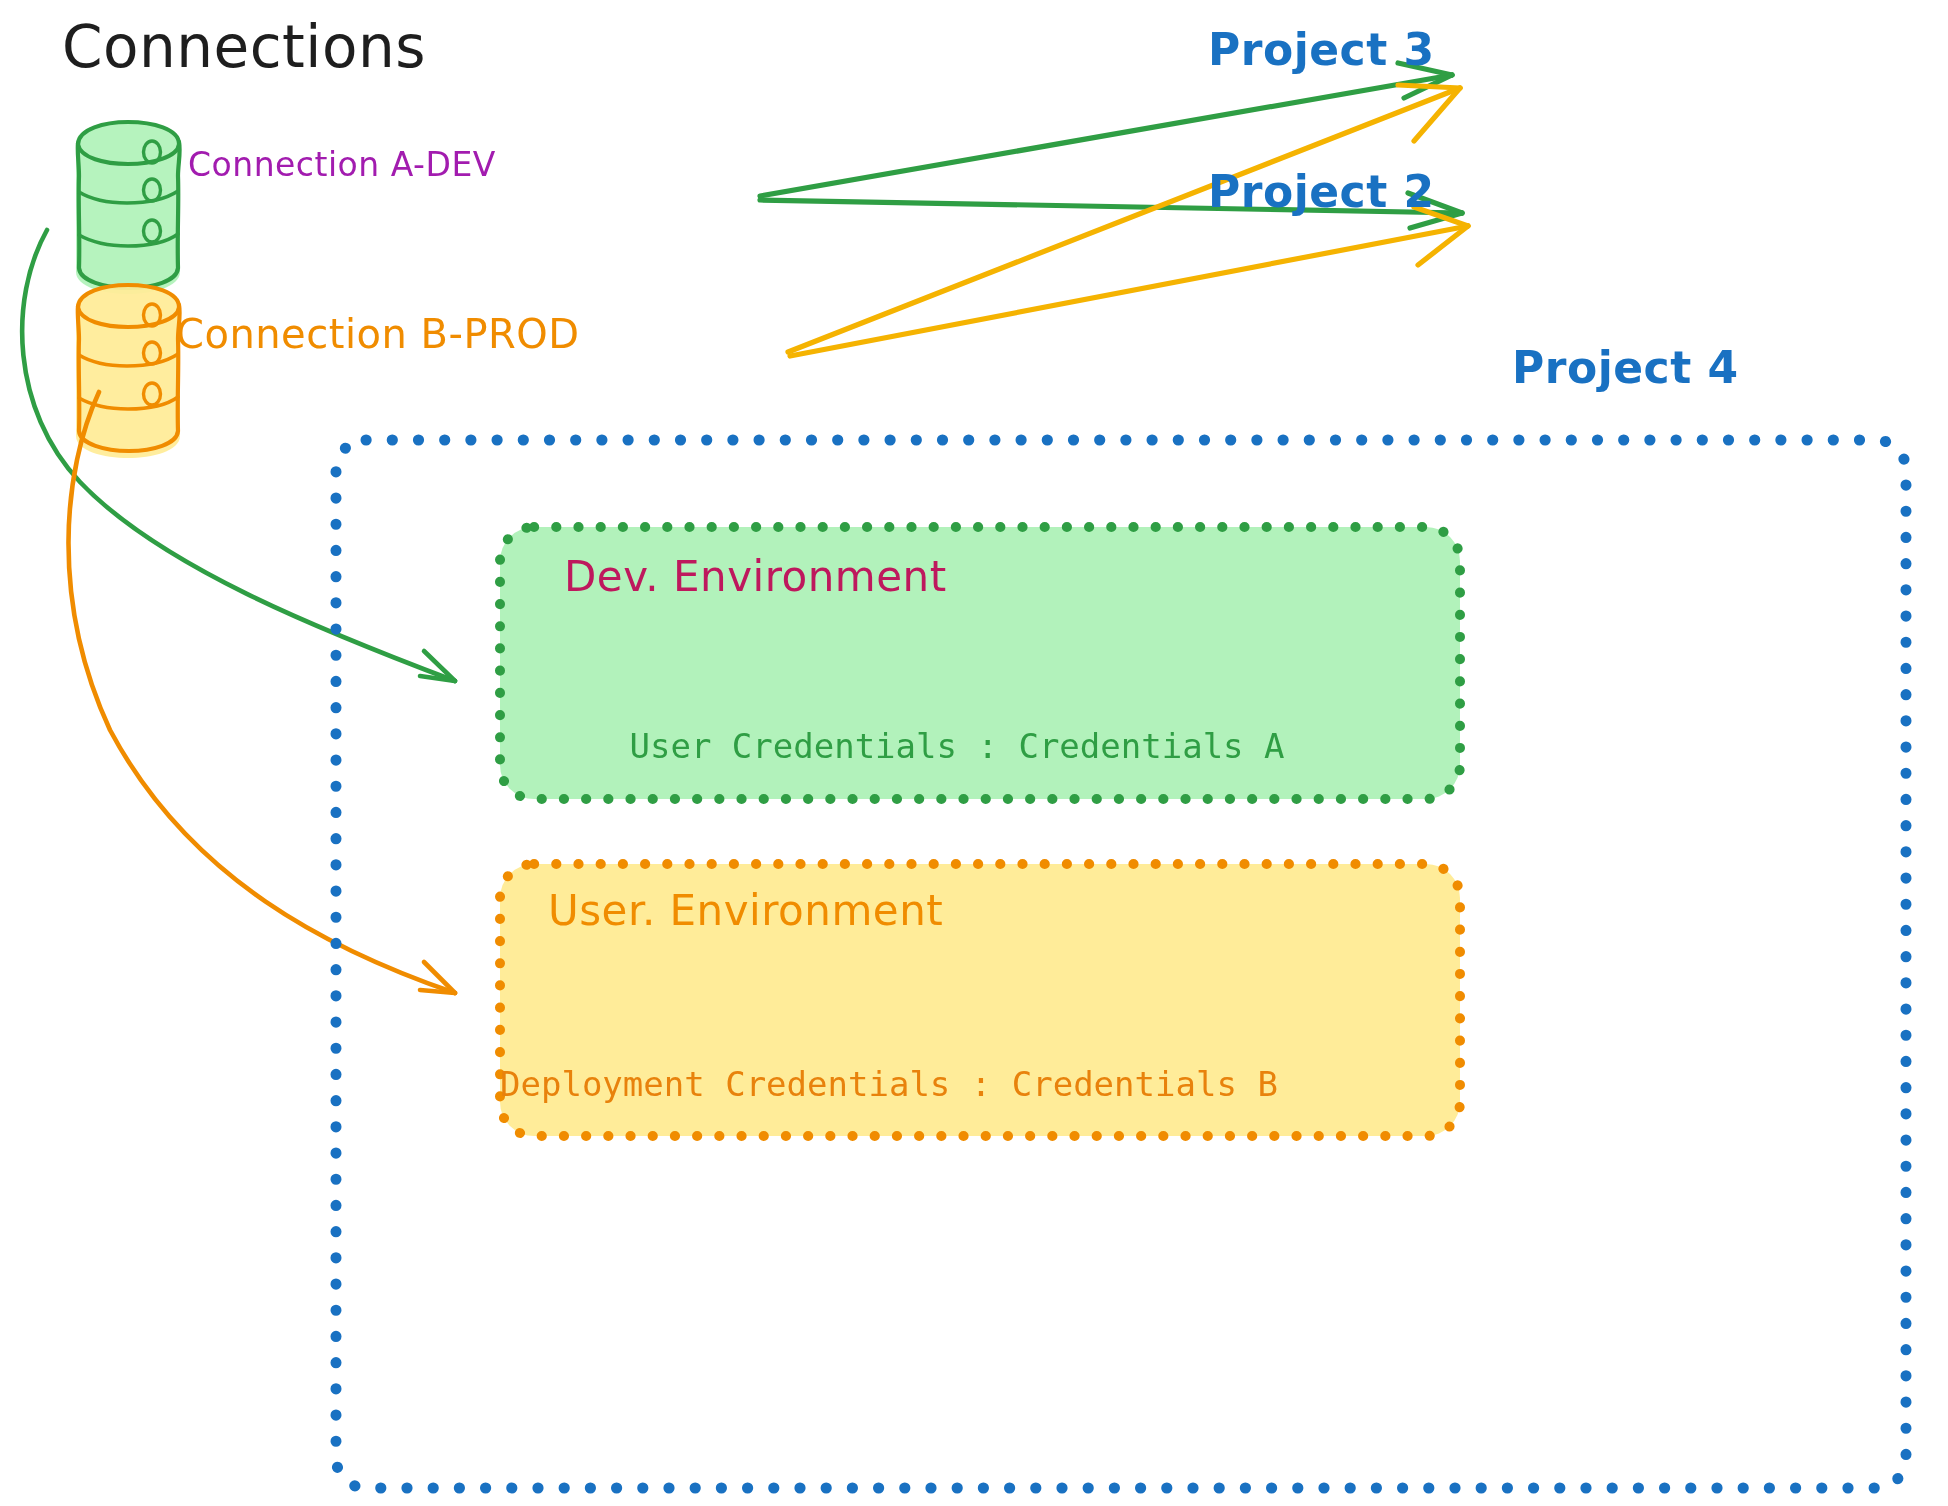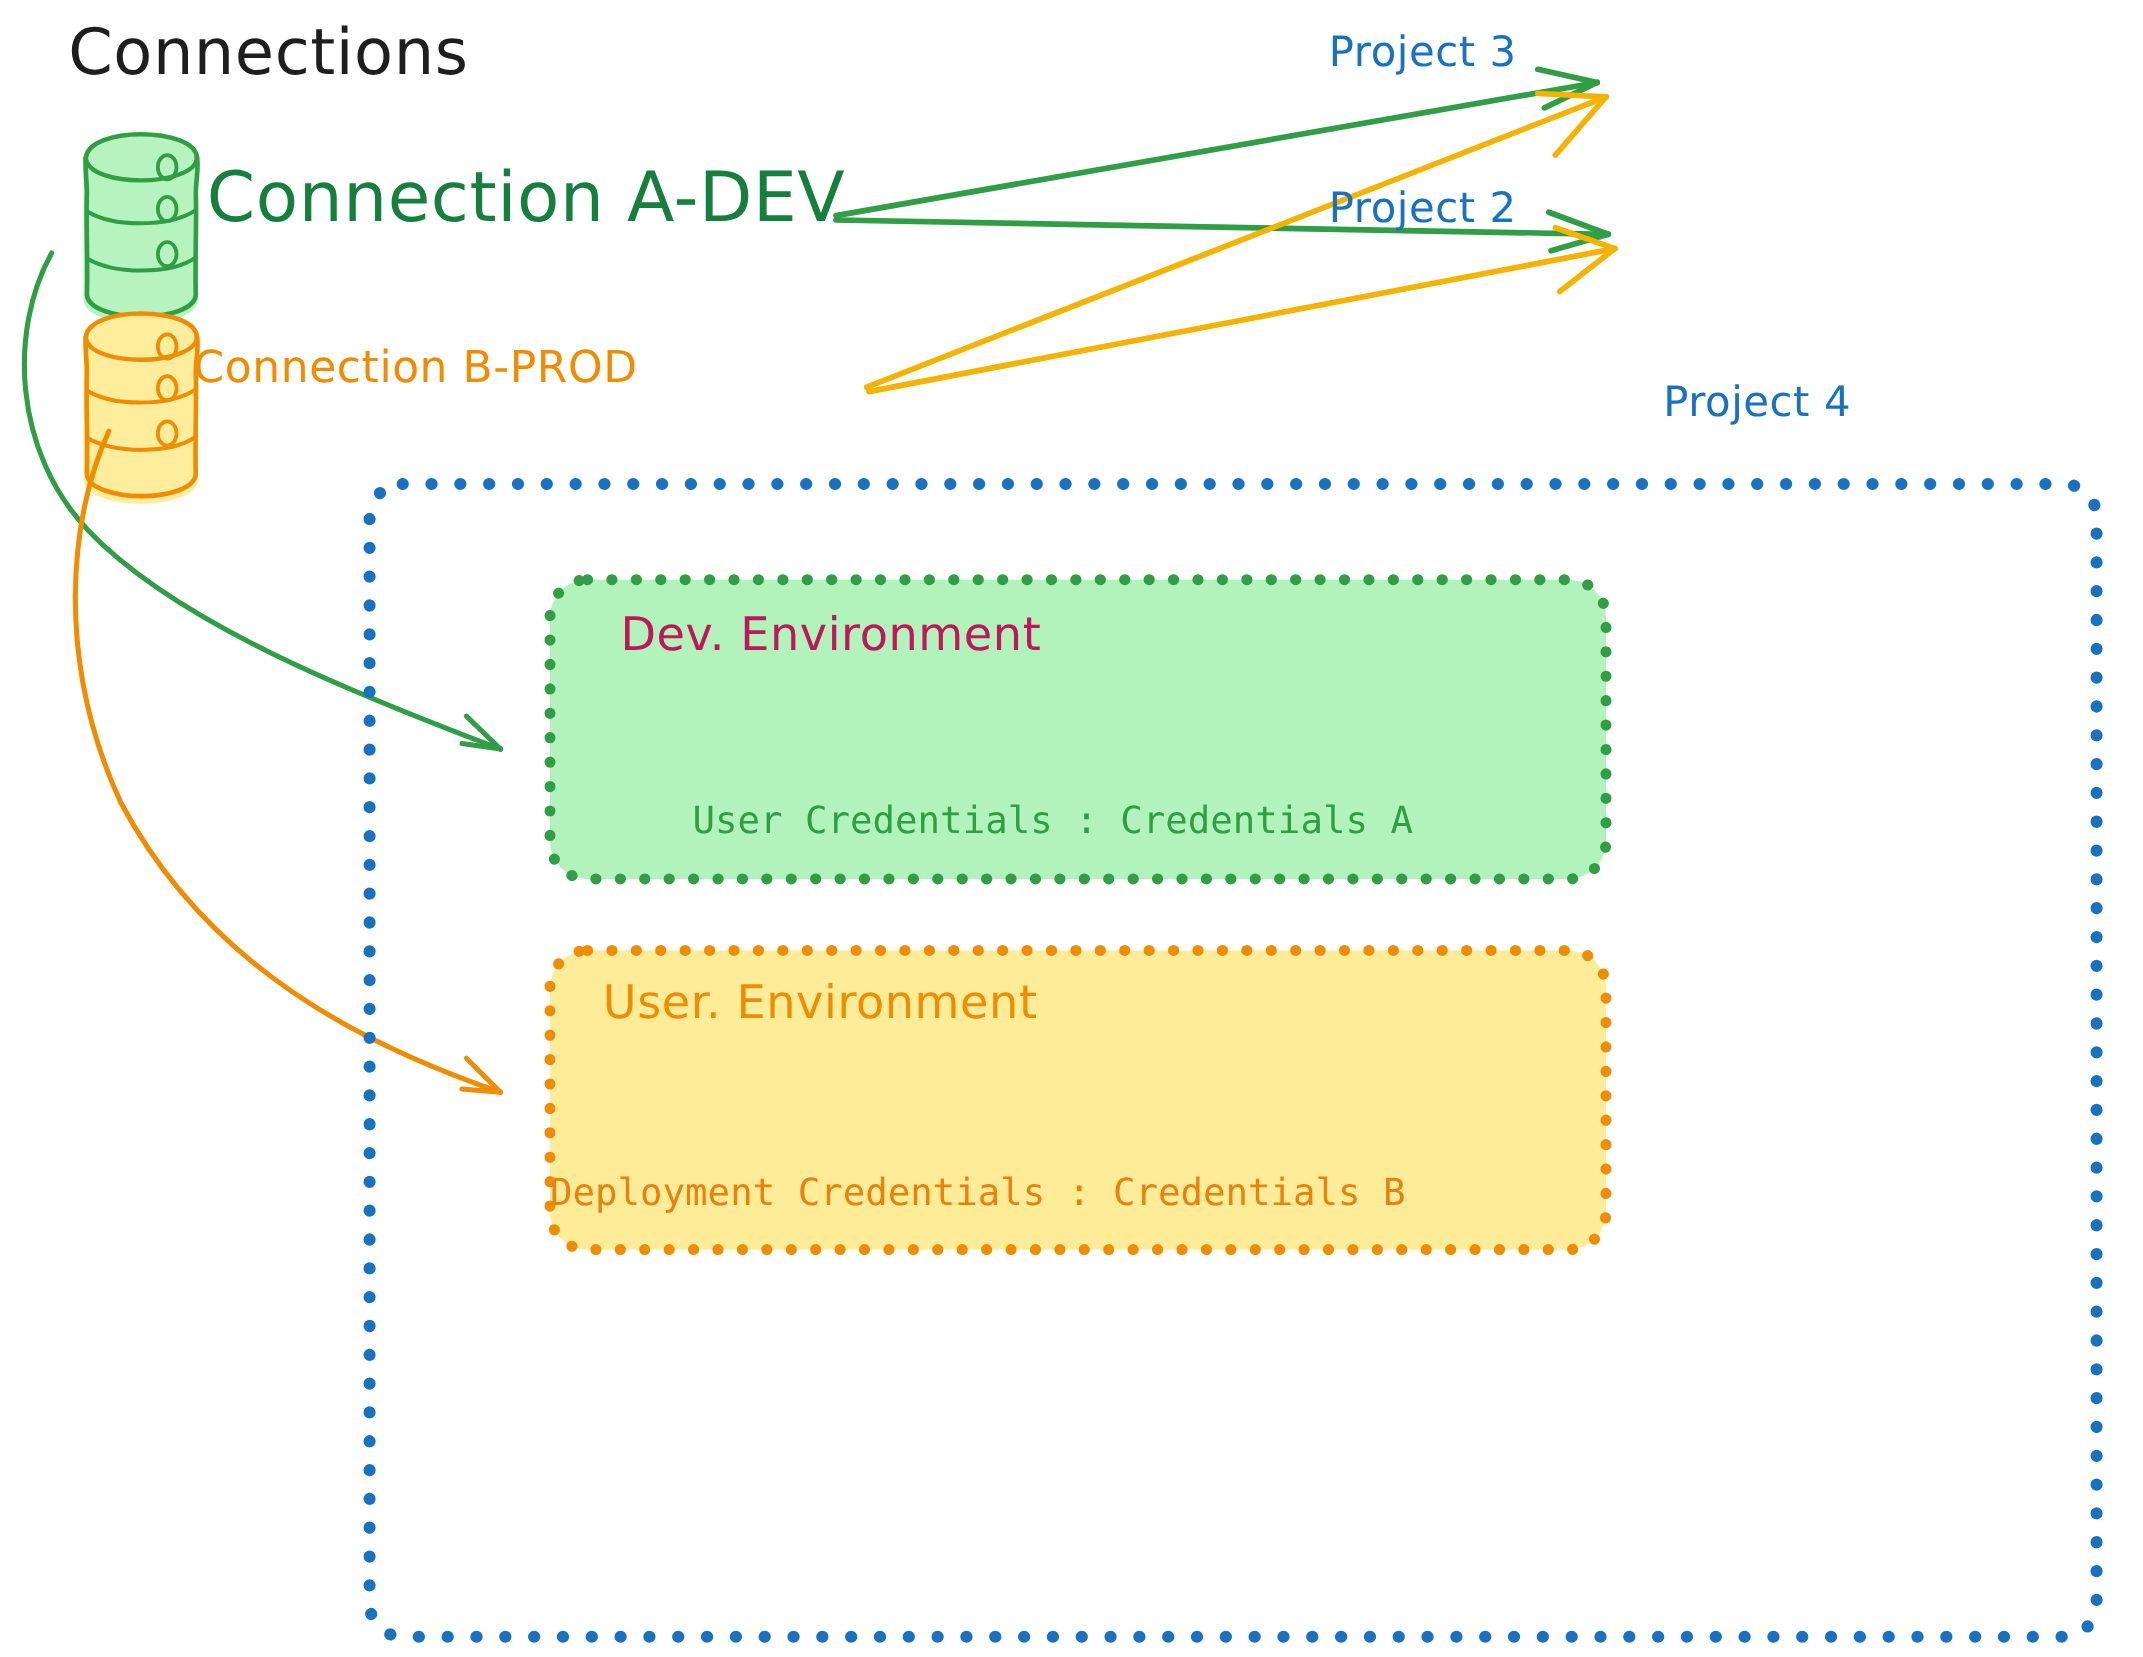--- a/index.html
+++ b/index.html
@@ -41,33 +41,34 @@
   #title {
     left: 62px;
     top: 18px;
     font-size: 58px;
     color: #1e1e1e;
   }
   
   #conn-a-label {
     left: 188px;
     top: 148px;
-    font-size: 63px;
-    color: #15803d;
+    font-size: 33px;
+    color: #a21caf;
   }
   #conn-b-label {
     left: 176px;
     top: 314px;
     font-size: 40px;
     color: #f08c00;
   }
   
   .project-label {
-    font-size: 38px;
+    font-size: 44px;
     color: #1971c2;
+    font-weight: bold;
   }
   #project3-label { left: 1208px; top: 28px; }
   #project2-label { left: 1208px; top: 170px; }
   #project1-label { left: 1512px; top: 346px; }
   
   #dev-env-title {
     left: 534px;
     top: 556px;
     font-size: 42px;
     color: #be185d;

